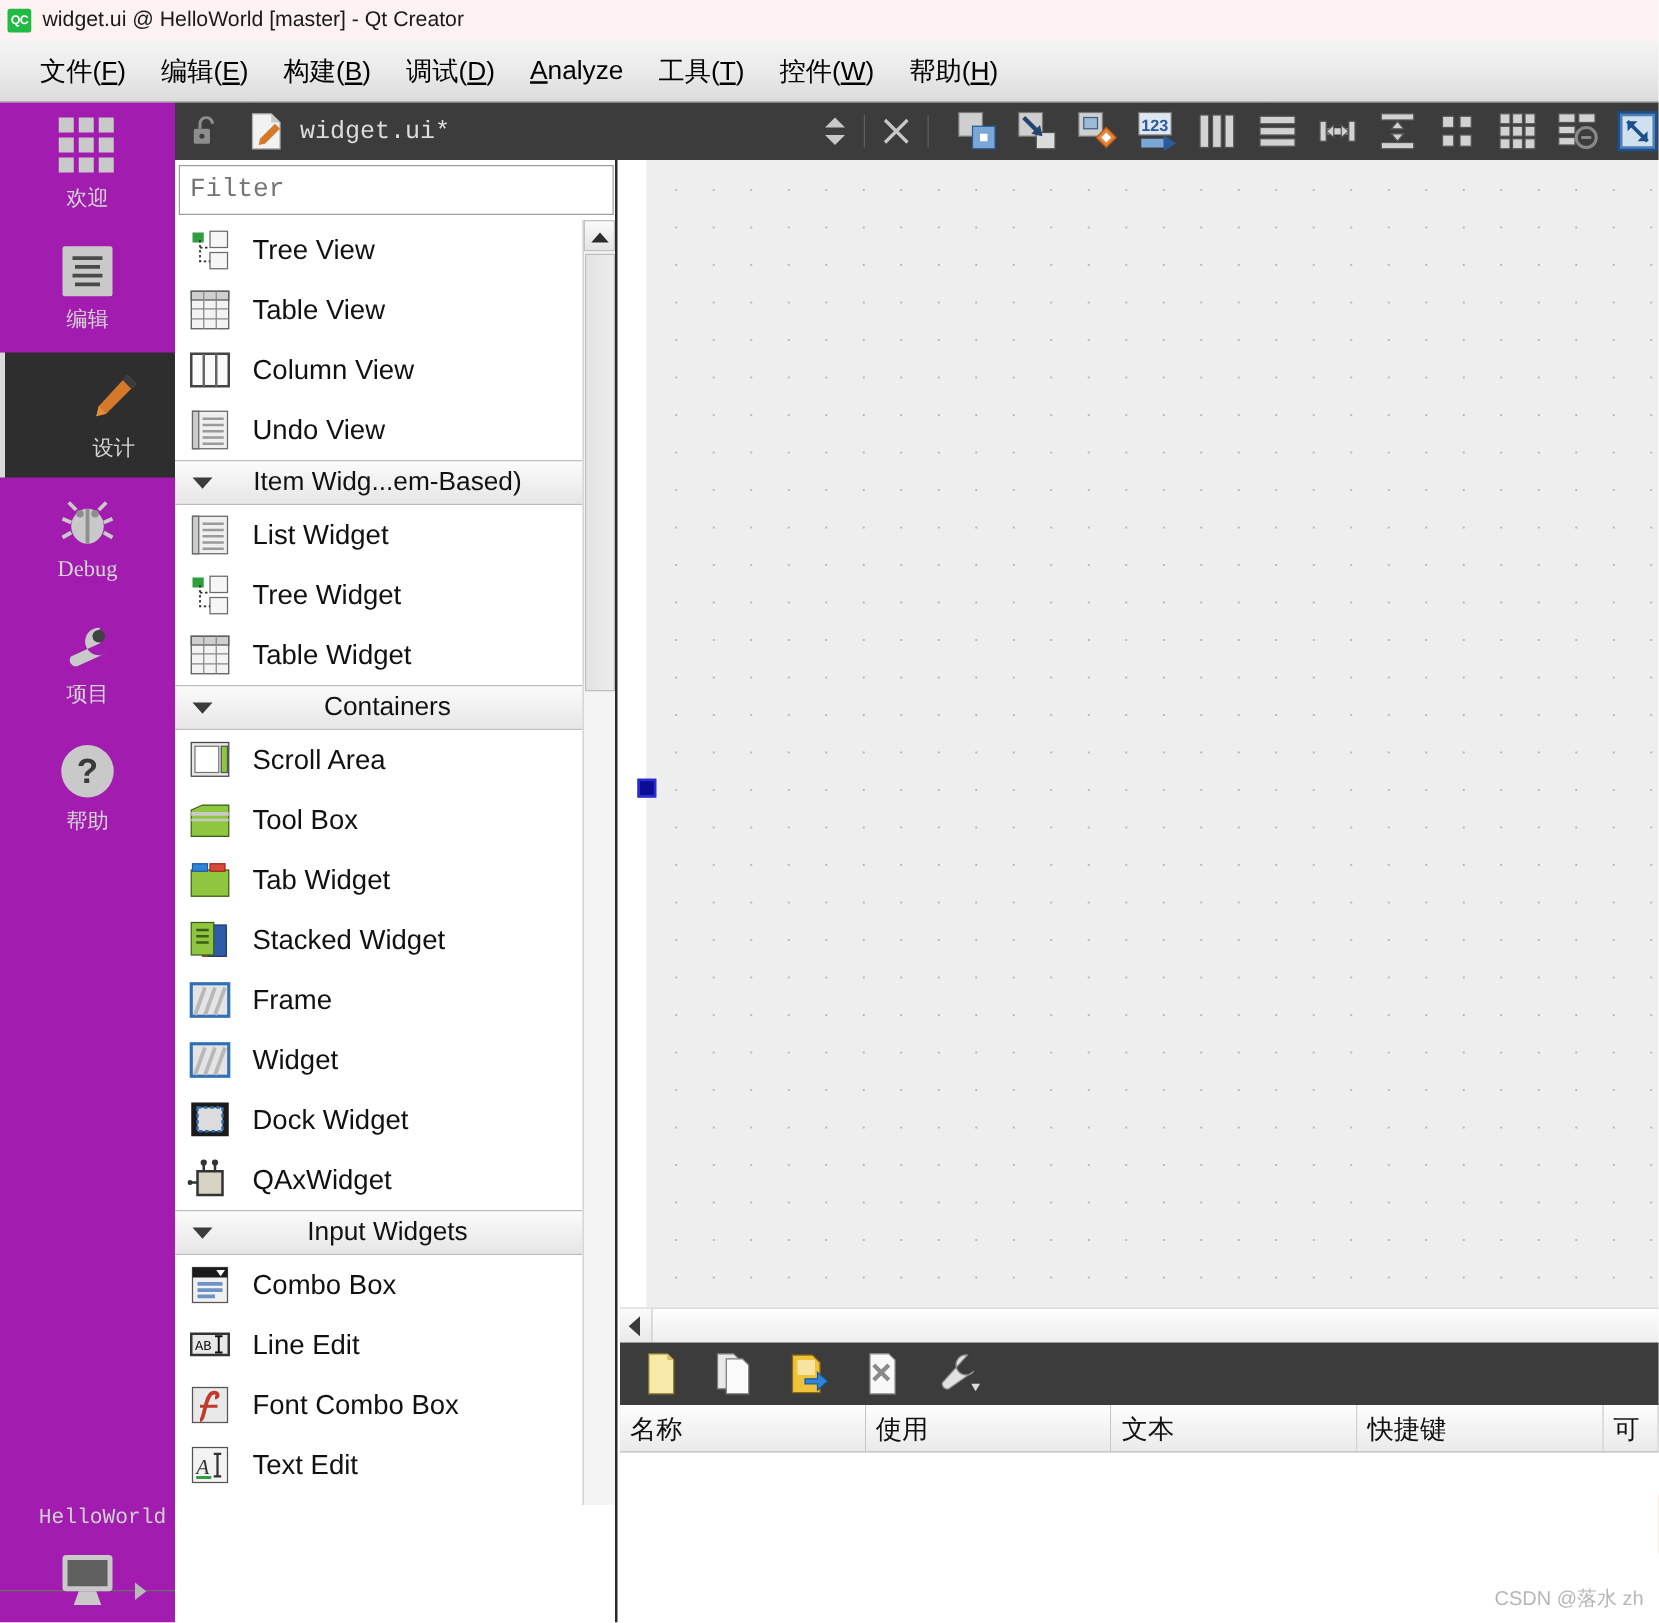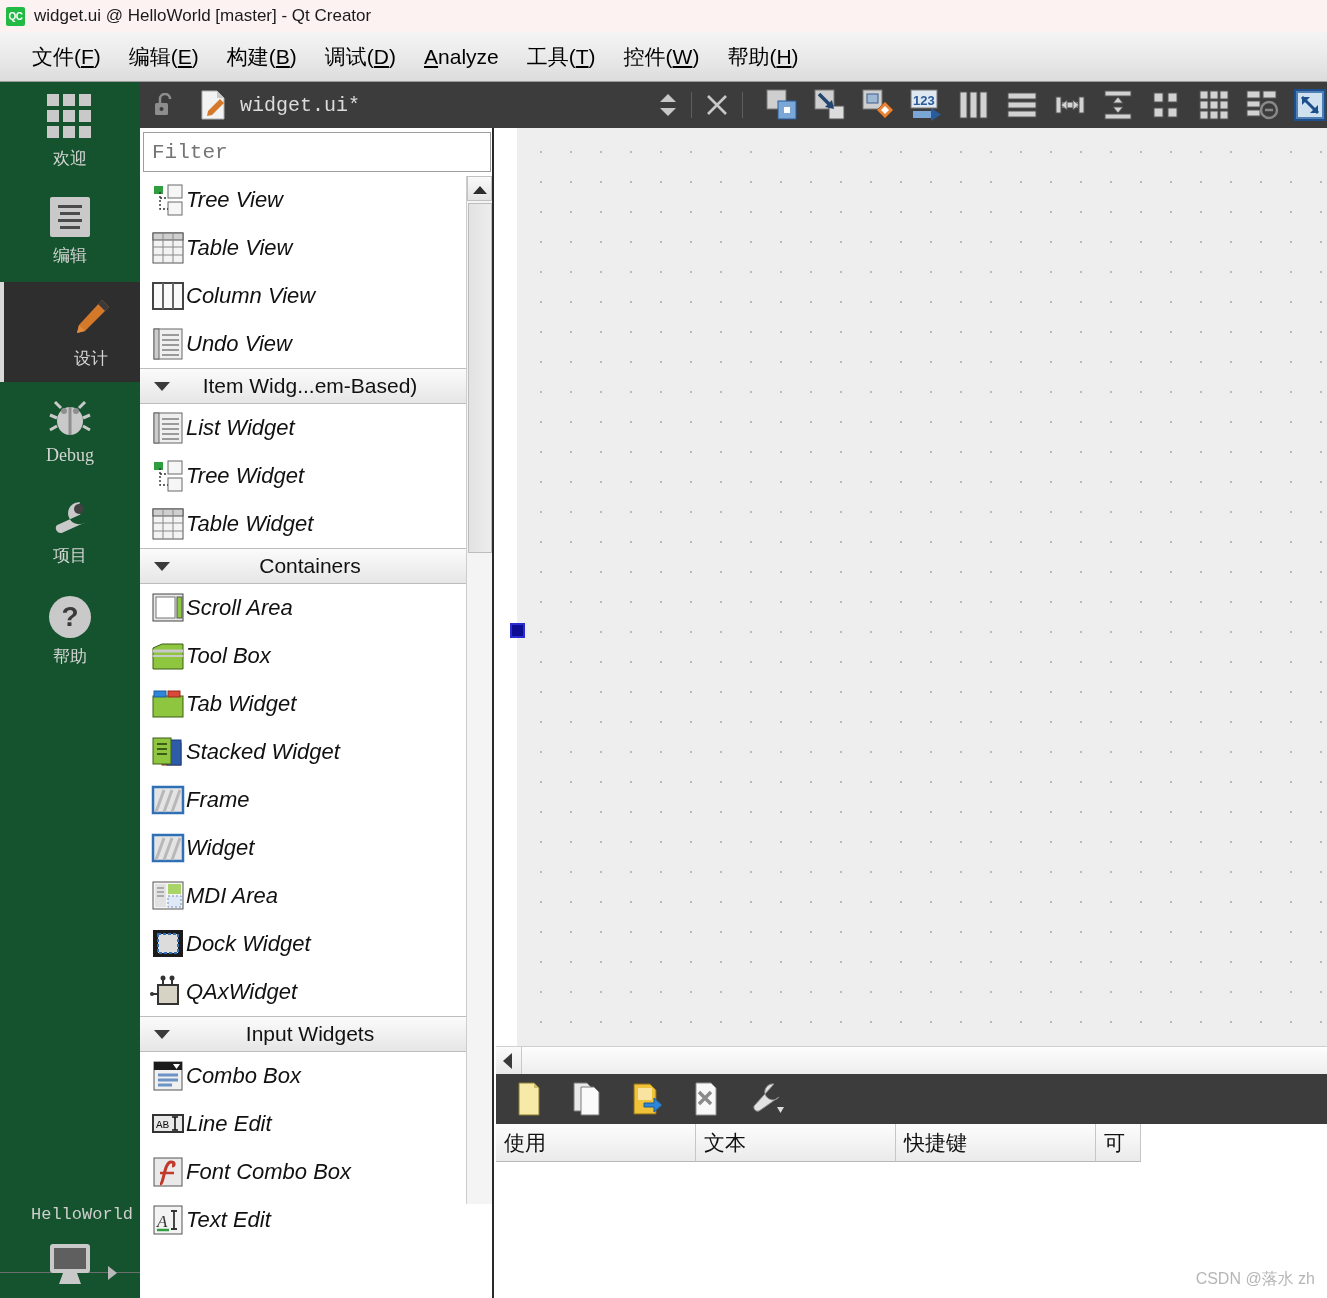--- a/index.html
+++ b/index.html
@@ -30,21 +30,21 @@
     display: flex; align-items: center; padding-left: 18px;
   }
   .menu-item {
     font-size: 21px; color: #000; padding: 0 14px; cursor: default; white-space: nowrap;
   }
   .menu-item .mn { text-decoration: underline; }
 
   
   .modebar {
     position: absolute; left: 0; top: 82px; width: 140px; height: 1216px;
-    background: #14532d;
+    background: #a21caf;
   }
   .mode {
     width: 140px; height: 100px; display: flex; flex-direction: column;
     align-items: center; justify-content: center; cursor: default;
   }
   .mode.active { background: #2e2e2e; border-left: 4px solid #d9d9d9; padding-left: 38px; }
   .mode-label { color: #d4d4d4; font-size: 17px; margin-top: 7px; }
   .mode-label.mono { font-family: Liberation Serif, serif; font-size: 18px; }
   .mode-icon { width: 46px; height: 46px; position: relative; }
 
@@ -115,21 +115,21 @@
     display: flex; align-items: center; position: relative;
   }
   .wb-cat .tri {
     position: absolute; left: 14px; width: 0; height: 0;
     border-left: 8px solid transparent; border-right: 8px solid transparent; border-top: 9px solid #3b3b3b;
   }
   .wb-cat-label { width: 100%; text-align: center; font-size: 21px; color: #111; padding-left: 14px; }
   .wb-item {
     height: 48px; display: flex; align-items: center; padding-left: 10px; position: relative;
   }
-  .wb-item-label { font-size: 22px; color: #111; white-space: nowrap; font-style: italic; }
+  .wb-item-label { font-size: 22px; color: #111; margin-left: 16px; white-space: nowrap; }
   .wb-ico { width: 36px; height: 36px; flex: 0 0 36px; position: relative; }
   .wb-vscroll {
     position: absolute; left: 326px; top: 48px; width: 26px; height: 1028px;
     background: #f4f4f4; border-left: 1px solid #cdcdcd;
   }
   .wb-vscroll .arrow-up {
     position: absolute; left: 0; top: 0; width: 25px; height: 25px;
     background: linear-gradient(to bottom,#fafafa,#e4e4e4); border: 1px solid #c2c2c2;
   }
   .wb-vscroll .arrow-up::after {
@@ -540,30 +540,20 @@
           </div>
           <div class="wb-item">
             <span class="wb-ico"><svg width="36" height="36" viewBox="0 0 36 36">
                 <rect x="3" y="5" width="30" height="26" fill="#e4e4e4" stroke="#2f6fb5" stroke-width="2.5"></rect>
                 <path d="M6 30 L14 8 M14 30 L22 8 M22 30 L30 8" stroke="#b8b8b8" stroke-width="3"></path>
               </svg></span>
             <span class="wb-item-label">Widget</span>
           </div>
           <div class="wb-item">
             <span class="wb-ico"><svg width="36" height="36" viewBox="0 0 36 36">
-                <rect x="3" y="4" width="30" height="27" fill="#f4f4f4" stroke="#555"></rect>
-                <rect x="5" y="6" width="11" height="23" fill="#e2e2e2"></rect>
-                <path d="M7 10 H14 M7 14 H14 M7 18 H14" stroke="#999" stroke-width="1.6"></path>
-                <rect x="18" y="6" width="13" height="10" fill="#a9d468"></rect>
-                <rect x="18" y="18" width="13" height="11" fill="#dfe8f4" stroke="#6d92c4" stroke-dasharray="2 2"></rect>
-              </svg></span>
-            <span class="wb-item-label">MDI Area</span>
-          </div>
-          <div class="wb-item">
-            <span class="wb-ico"><svg width="36" height="36" viewBox="0 0 36 36">
                 <rect x="3" y="4" width="30" height="27" fill="#1b1b1b"></rect>
                 <rect x="8" y="8" width="20" height="19" fill="#dcdcdc" stroke="#2f6fb5" stroke-width="2" stroke-dasharray="3 2"></rect>
               </svg></span>
             <span class="wb-item-label">Dock Widget</span>
           </div>
           <div class="wb-item">
             <span class="wb-ico"><svg width="36" height="36" viewBox="0 0 36 36">
                 <rect x="8" y="11" width="20" height="19" fill="#d6d2c4" stroke="#333" stroke-width="2"></rect>
                 <path d="M13 11 V5 M22 11 V5" stroke="#333" stroke-width="2"></path>
                 <circle cx="13" cy="4" r="2.5" fill="#333"></circle>
@@ -657,20 +647,23 @@
         </svg>
       </div>
       <div class="at-ico">
         <svg width="34" height="36" viewBox="0 0 34 36">
           <path d="M24 3 a8 8 0 1 0 5 13 L9 30 a4 4 0 0 1-5-5 z" fill="#e2e2e2" stroke="#8e8e8e"></path>
           <polygon points="27,26 34,26 30.5,32" fill="#dcdcdc"></polygon>
         </svg>
       </div>
     </div>
     <div class="action-header" id="action-header">
+        <div class="ah-cell" style="width: 200px;">
+          <span>名称</span>
+        </div>
         <div class="ah-cell" style="width: 200px;">
           <span>使用</span>
         </div>
         <div class="ah-cell" style="width: 200px;">
           <span>文本</span>
         </div>
         <div class="ah-cell" style="width: 200px;">
           <span>快捷键</span>
         </div>
         <div class="ah-cell" style="width: 45px;">

